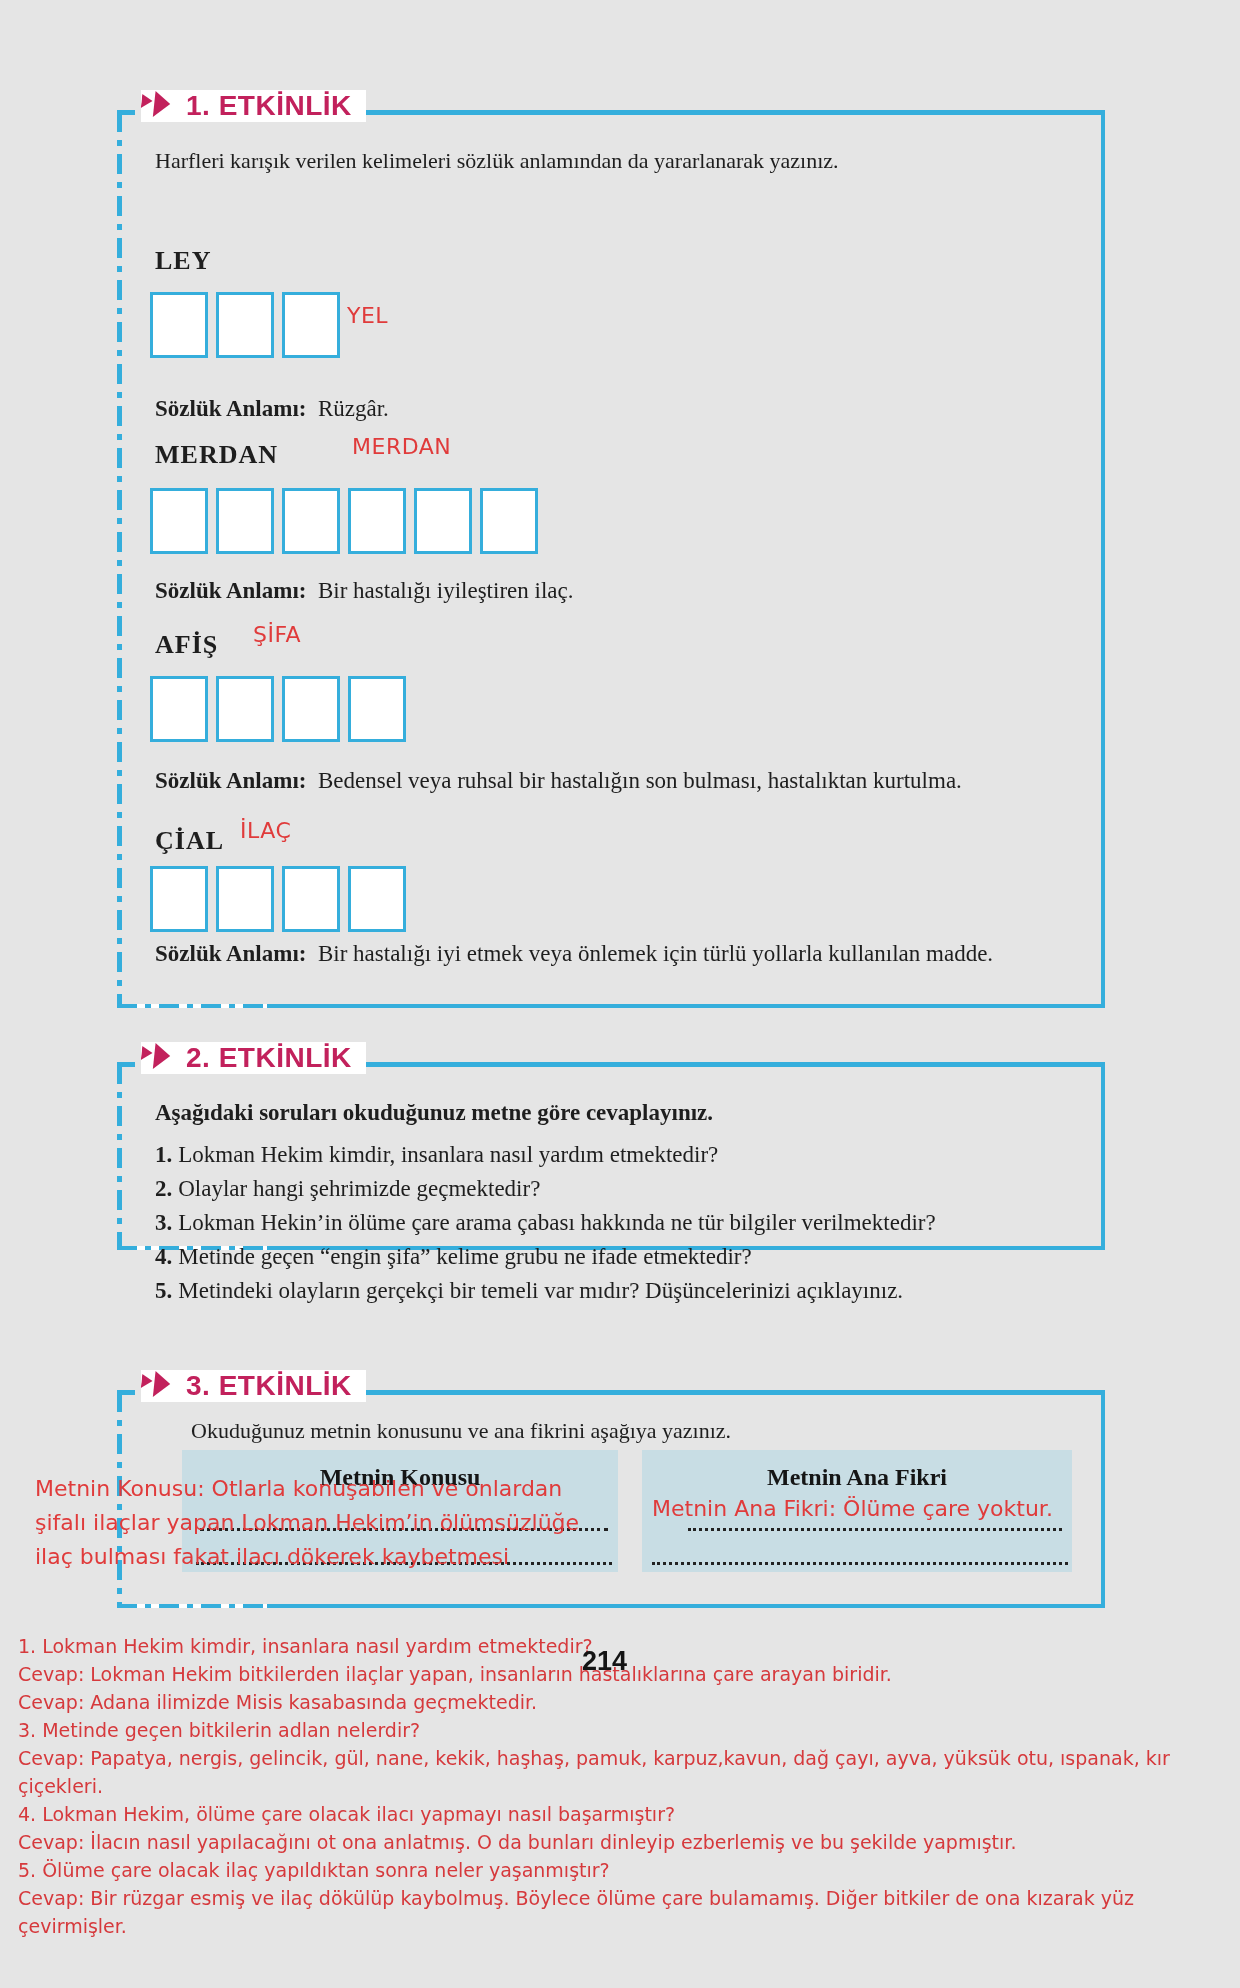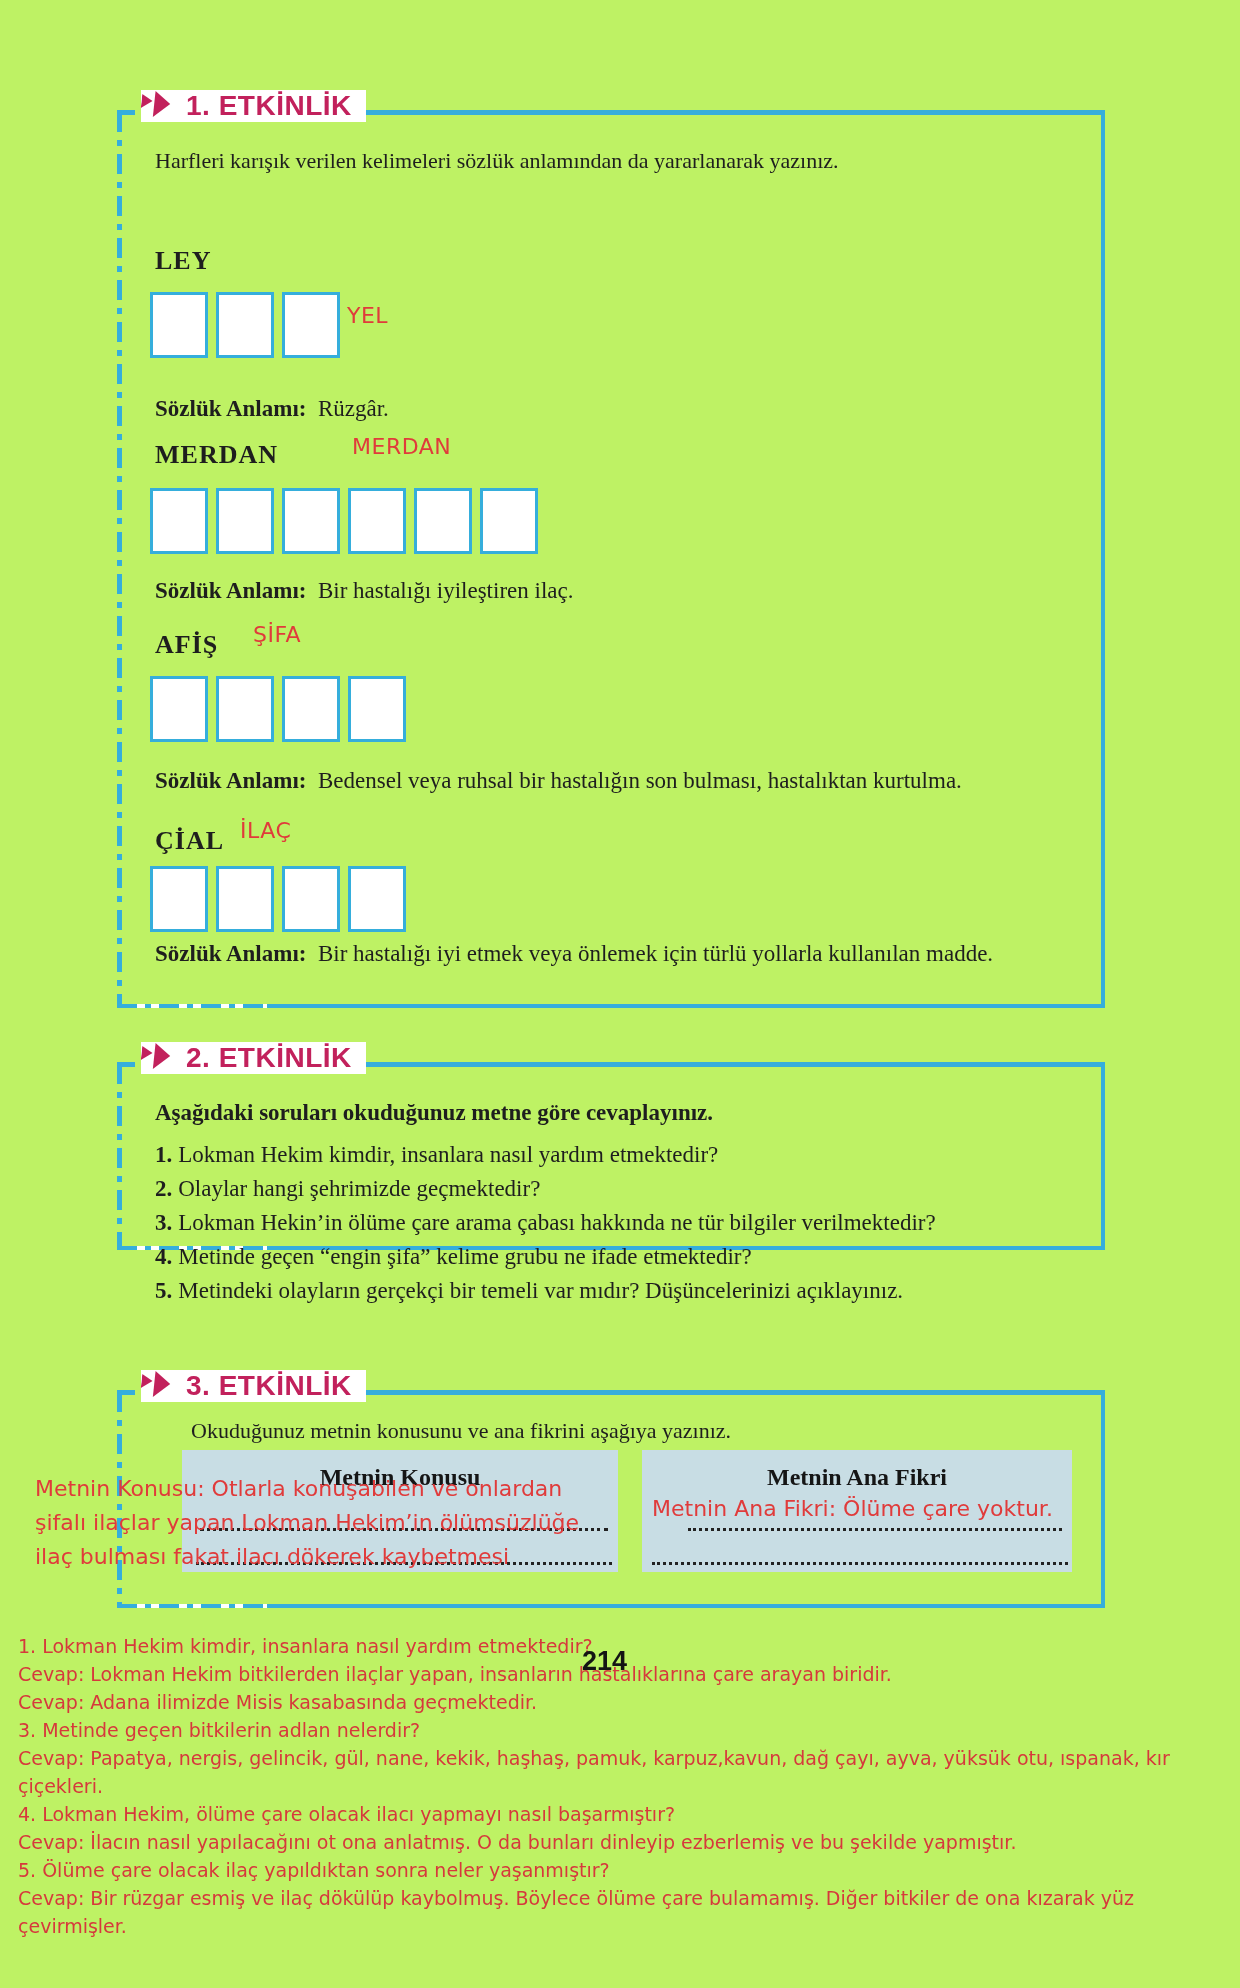--- a/index.html
+++ b/index.html
@@ -5,21 +5,21 @@
   :root{
     --cyan:#35AEDC;
     --crimson:#C2215C;
     --ink:#1e1e1e;
     --ansred:#E03B3B;
     --qared:#D6393C;
     --panel:#C8DDE4;
   }
   *{margin:0;padding:0;box-sizing:border-box;}
   body{background:#ffffff;font-family:"Liberation Serif",serif;color:var(--ink);}
-  .page{position:relative;width:1240px;height:1988px;background:#bef264;overflow:hidden;}
+  .page{position:relative;width:1240px;height:1988px;background:#e5e5e5;overflow:hidden;}
   .abs{position:absolute;}
 
   
   .frame{position:absolute;border-right:4px solid var(--cyan);border-bottom:4px solid var(--cyan);}
   .left-border{position:absolute;left:0;top:2px;bottom:-4px;width:5px;
     background:repeating-linear-gradient(to bottom,var(--cyan) 0 20px,transparent 20px 28px,var(--cyan) 28px 34px,transparent 34px 42px);}
   .top-line{position:absolute;top:0;right:-4px;height:5px;background:var(--cyan);}
   .corner-dash{position:absolute;top:0;left:0;width:36px;height:5px;
     background:linear-gradient(to right,var(--cyan) 0 18px,transparent 18px 24px,var(--cyan) 24px 30px,transparent 30px);}
   .bottom-dashmask{position:absolute;left:0;bottom:-4px;width:150px;height:4px;

